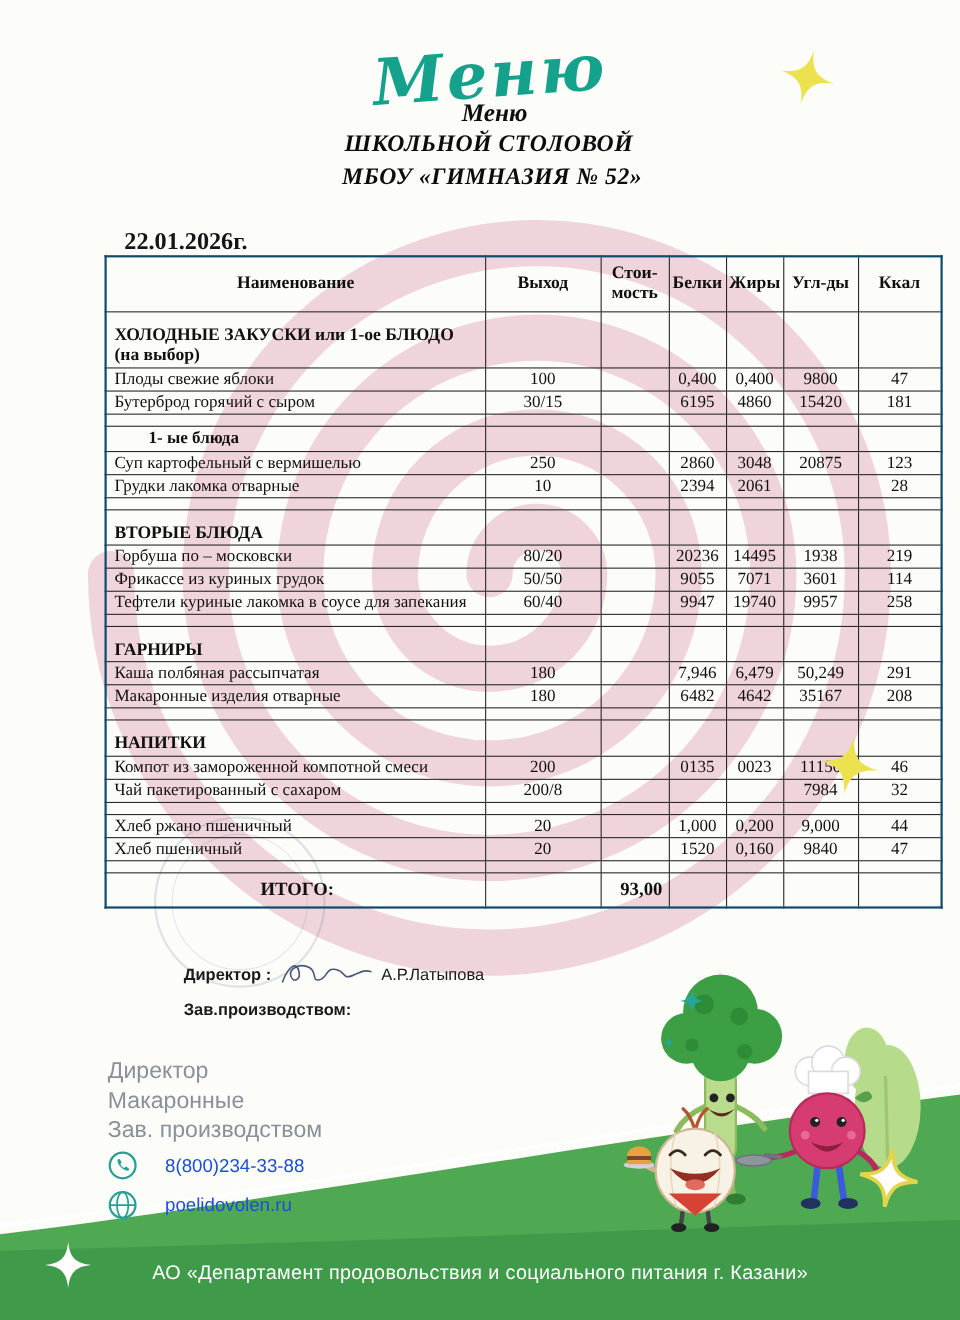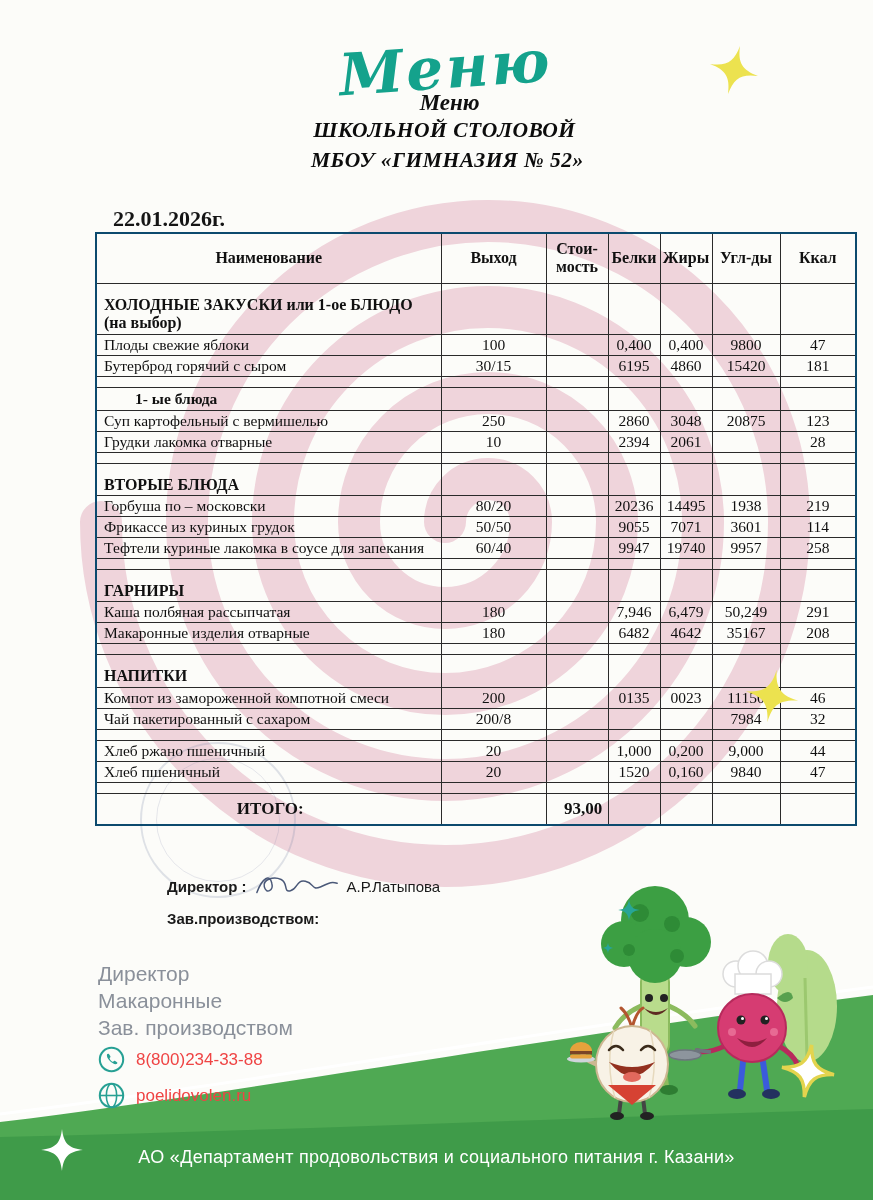--- a/index.html
+++ b/index.html
@@ -84,22 +84,22 @@
     font-family:"Liberation Sans", sans-serif; font-size:15px; font-weight:700; color:#1a1a1a;
   }
 
   
   .roles {
     position:absolute; left:98px; top:960px; z-index:3;
     font-family:"Liberation Sans", sans-serif; font-size:21px; color:#8a909a; line-height:27px;
   }
   .contact-row {
     position:absolute; left:98px; z-index:6;
-    display:flex; align-items:center; gap:11px;
-    font-family:"Liberation Sans", sans-serif; font-size:17px; color:#ef4444;
+    display:flex; align-items:center; gap:25px;
+    font-family:"Liberation Sans", sans-serif; font-size:17px; color:#1d4ed8;
   }
   .contact-phone { top:1046px; }
   .contact-site  { top:1082px; }
   .cicon { display:inline-flex; }
 
   
   .footer-svg { position:absolute; left:0; top:965px; width:873px; height:235px; z-index:4; }
   .mascots { position:absolute; left:545px; top:858px; width:300px; height:262px; z-index:5; }
   .footer-text {
     position:absolute; left:0; bottom:32px; width:100%; text-align:center; z-index:7;

